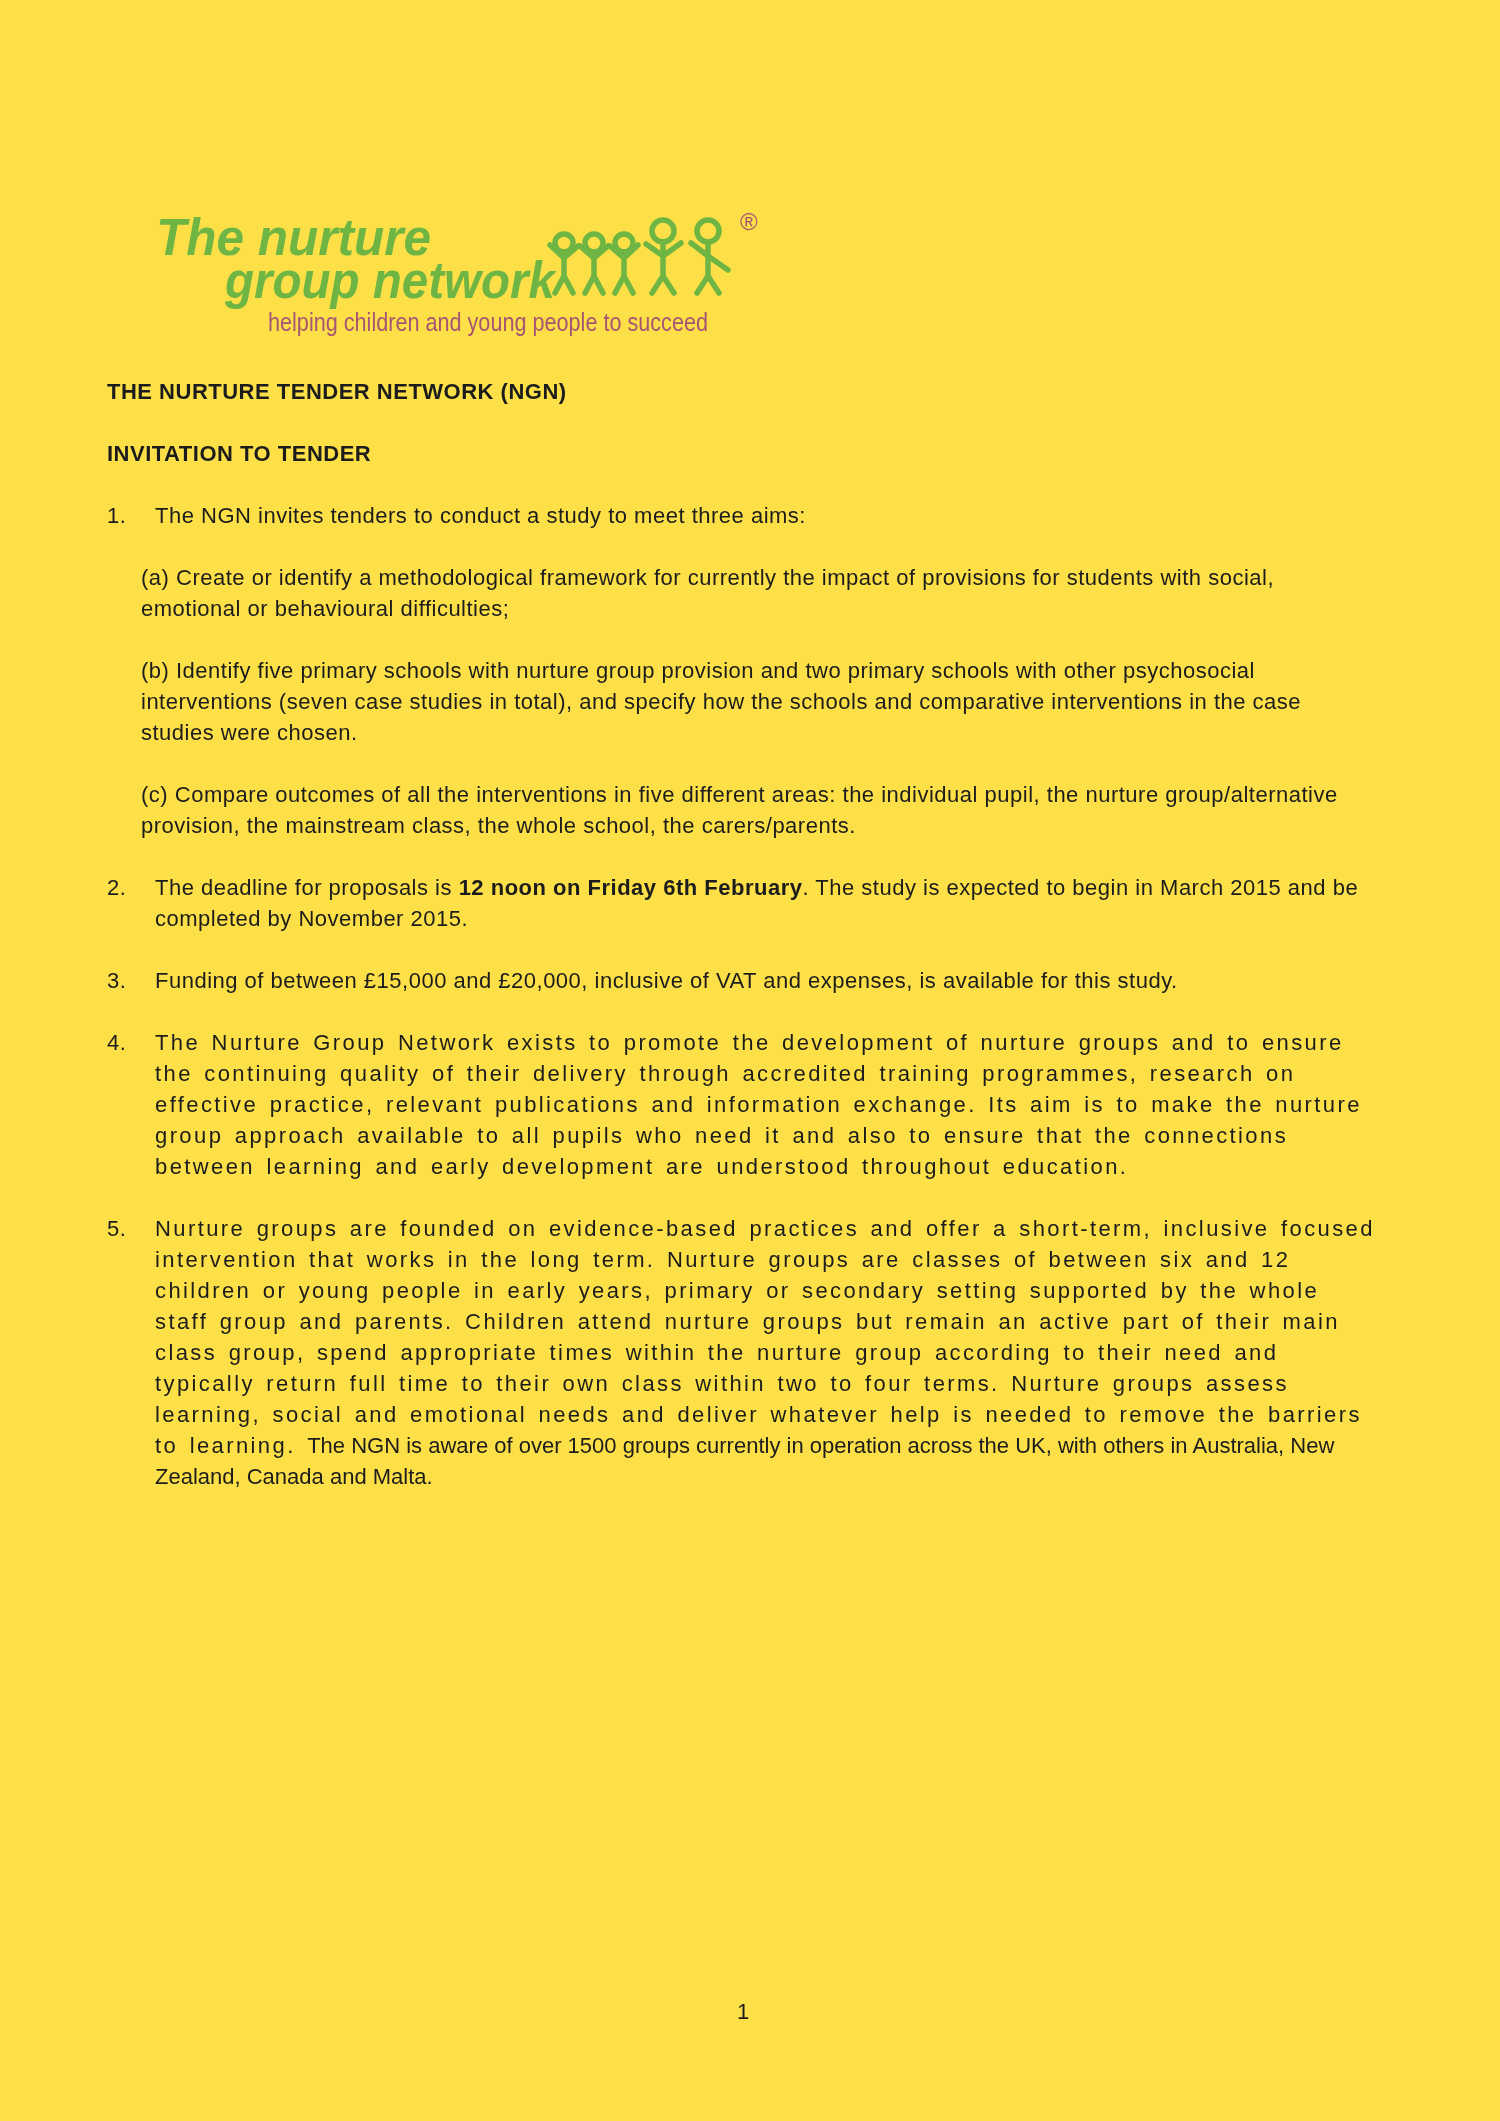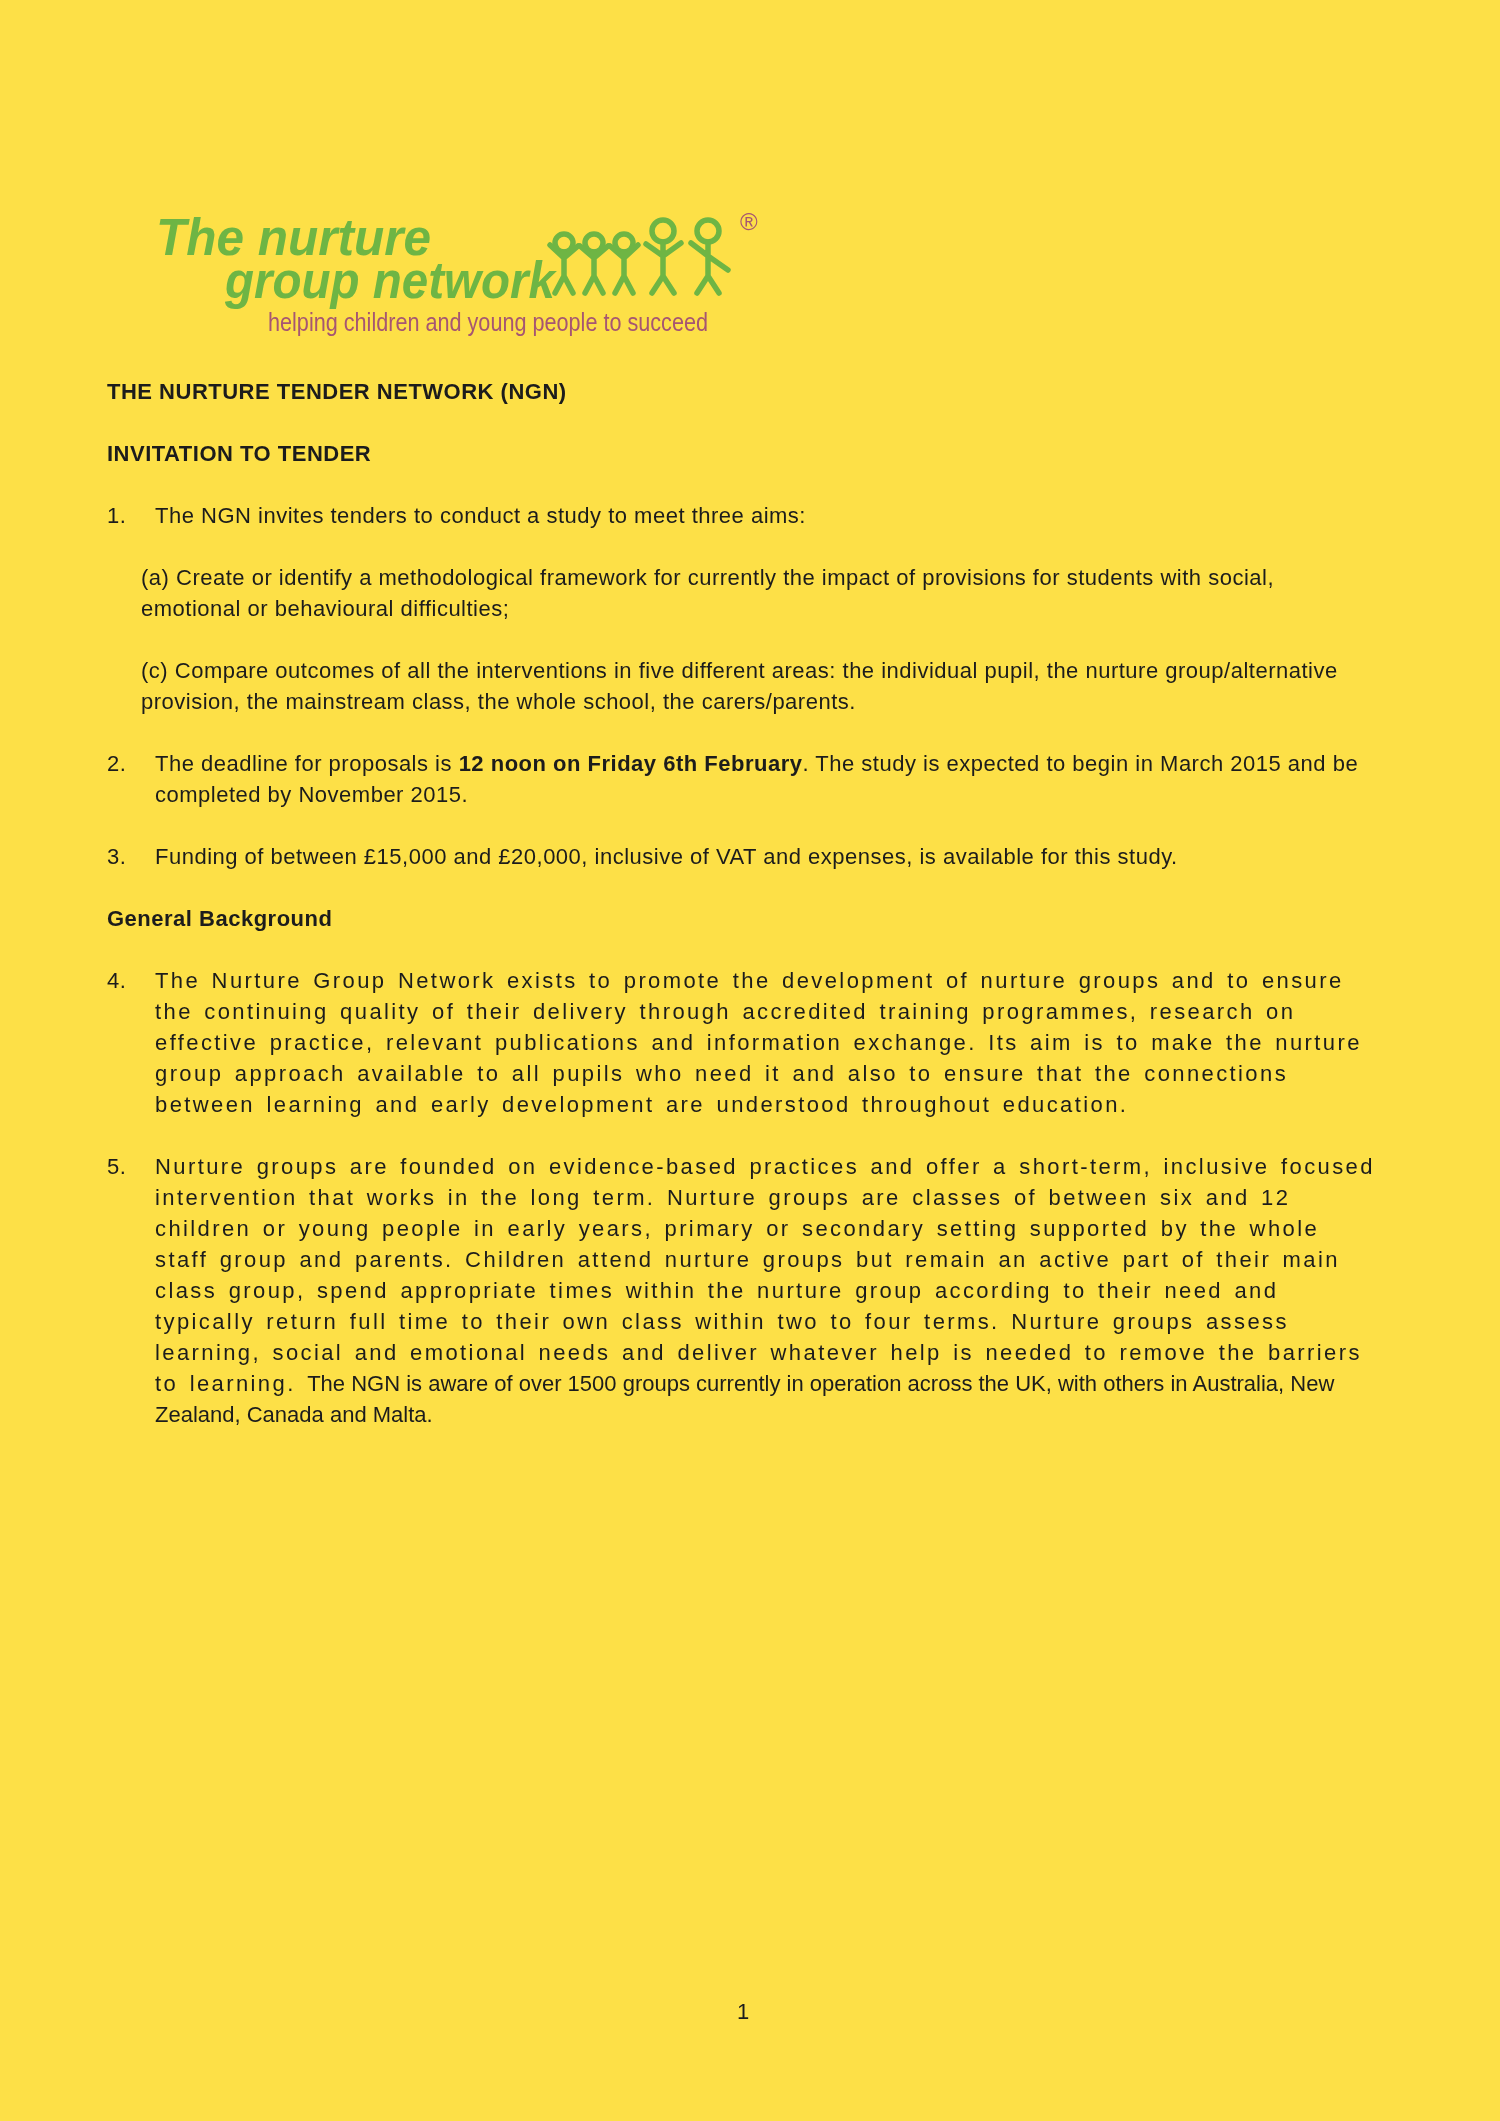--- a/index.html
+++ b/index.html
@@ -111,36 +111,36 @@
 
 
 
     <div class="list-item">
       <div class="list-num">1.</div>
       <div class="list-body">The NGN invites tenders to conduct a study to meet three aims:</div>
     </div>
 
     <div class="sub-para">(a)  Create or identify a methodological framework for currently the impact of provisions for students with social, emotional or behavioural difficulties;</div>
 
+    <div class="sub-para">(b) Identify five primary schools with nurture group provision and two primary schools with other psychosocial interventions (seven case studies in total), and specify how the schools and comparative interventions in the case studies were chosen.</div>
 
     <div class="sub-para">(c)  Compare outcomes of all the interventions in five different areas: the individual pupil, the nurture group/alternative provision, the mainstream class, the whole school, the carers/parents.</div>
 
     <div class="list-item">
       <div class="list-num">2.</div>
       <div class="list-body">
         <span>The deadline for proposals is </span><span class="bold">12 noon on Friday 6th February</span><span>. The study is expected to begin in March 2015 and be completed by November 2015.</span>
       </div>
     </div>
 
     <div class="list-item">
       <div class="list-num">3.</div>
       <div class="list-body">Funding of between £15,000 and £20,000, inclusive of VAT and expenses, is available for this study.</div>
     </div>
 
-    <div class="heading">General Background</div>
 
     <div class="list-item">
       <div class="list-num">4.</div>
       <div class="list-body expanded">The Nurture Group Network exists to promote the development of nurture groups and to ensure the continuing quality of their delivery through accredited training programmes, research on effective practice, relevant publications and information exchange. Its aim is to make the nurture group approach available to all pupils who need it and also to ensure that the connections between learning and early development are understood throughout education.</div>
     </div>
 
     <div class="list-item">
       <div class="list-num">5.</div>
       <div class="list-body">
         <span class="expanded">Nurture groups are founded on evidence-based practices and offer a short-term, inclusive focused intervention that works in the long term. Nurture groups are classes of between six and 12 children or young people in early years, primary or secondary setting supported by the whole staff group and parents. Children attend nurture groups but remain an active part of their main class group, spend appropriate times within the nurture group according to their need and typically return full time to their own class within two to four terms. Nurture groups assess learning, social and emotional needs and deliver whatever help is needed to remove the barriers to learning.  </span><span class="tail">The NGN is aware of over 1500 groups currently in operation across the UK, with others in Australia, New Zealand, Canada and Malta.</span>

